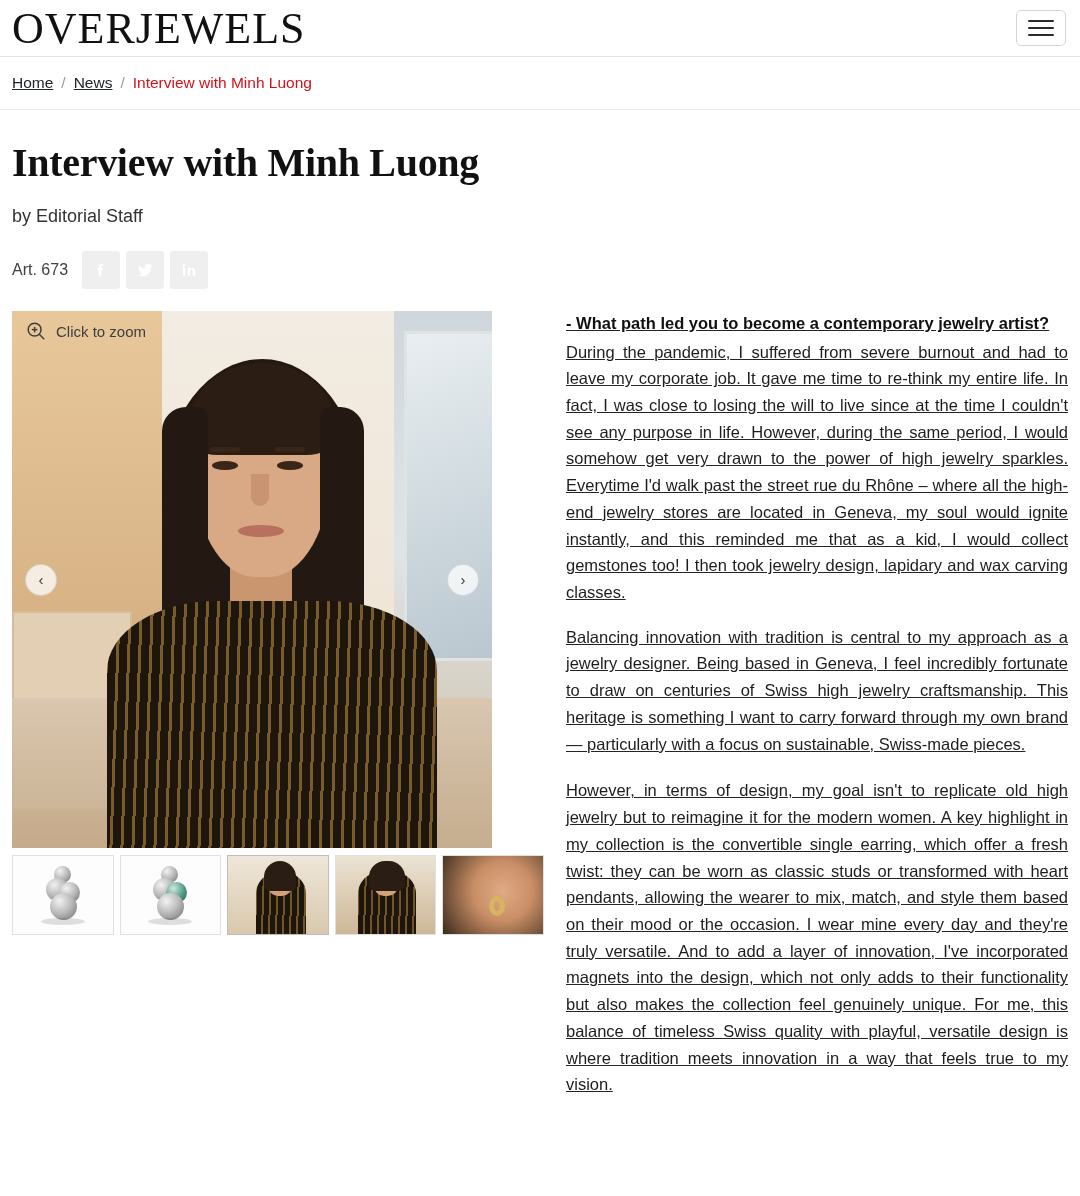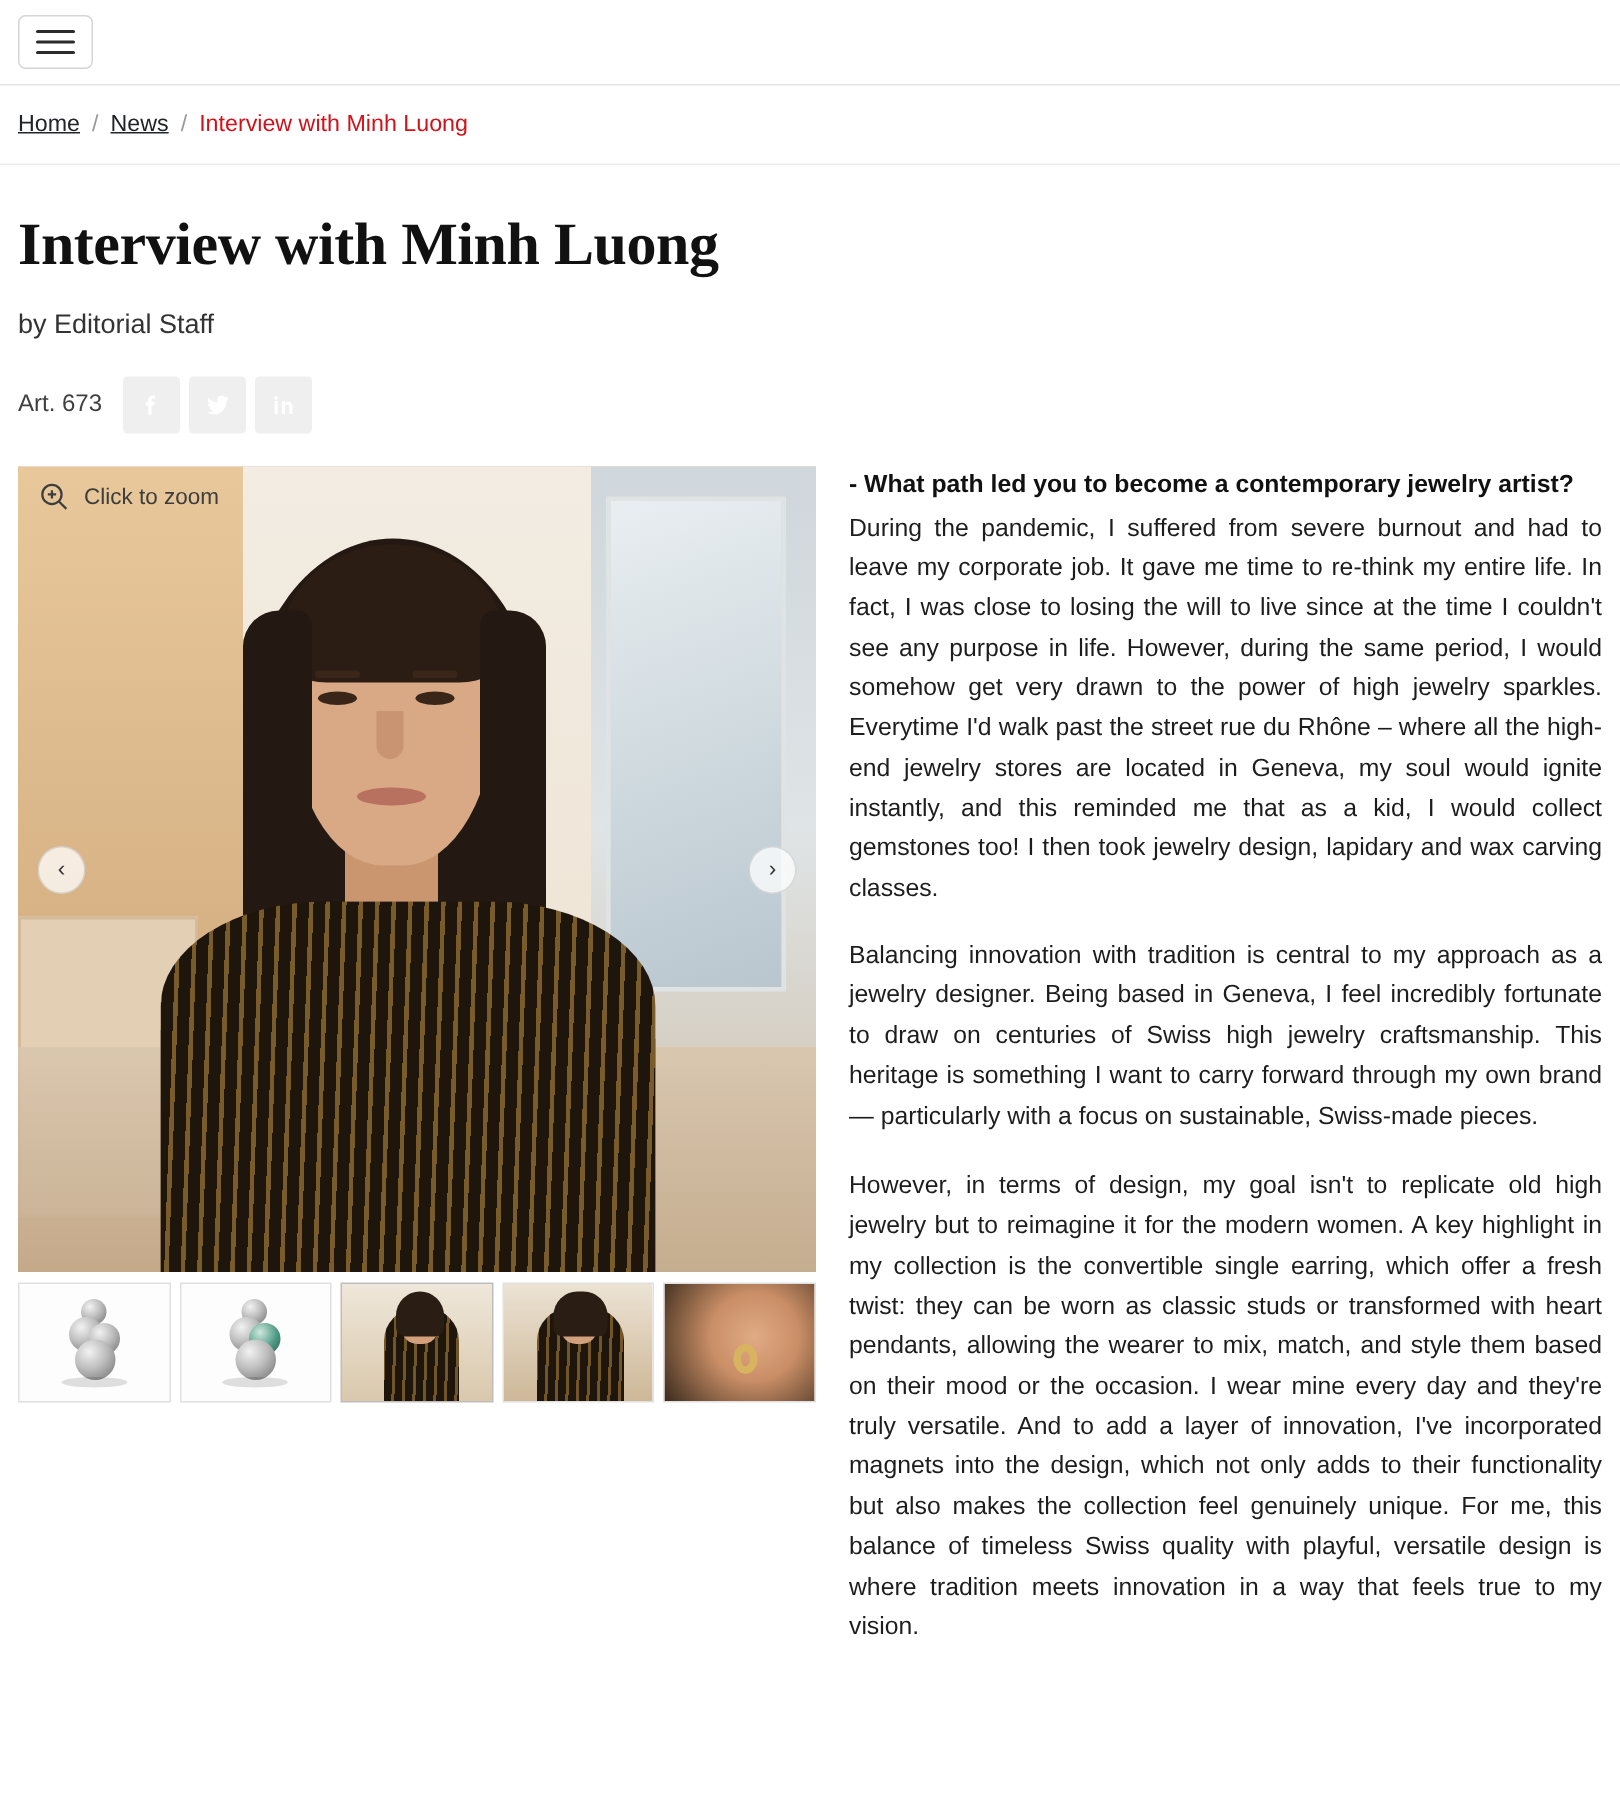--- a/index.html
+++ b/index.html
@@ -107,26 +107,26 @@
 
   
   .main-grid {
     display: flex;
     gap: 22px;
     margin-top: 22px;
     padding: 0 12px;
     align-items: flex-start;
   }
   .gallery-col { width: 532px; flex: 0 0 532px; }
-  .text-col { flex: 1 1 auto; }
+  .text-col { flex: 1 1 auto; text-decoration: underline; }
 
   
   .main-photo {
     position: relative;
-    width: 532px;
+    width: 480px;
     height: 537px;
     overflow: hidden;
     background: #cdbfae;
   }
   .photo-art { position: absolute; inset: 0; }
   
   .bg-left {
     position: absolute; left: 0; top: 0; width: 150px; height: 100%;
     background: linear-gradient(180deg,#e8c89b 0%, #dcb98c 40%, #c9a074 100%);
   }
@@ -312,20 +312,21 @@
     margin: 0 0 18px 0;
   }
   .a.tight { margin-bottom: 20px; }
   .a.last { margin-bottom: 0; }
   .block + .block { margin-top: 4px; }
 </style>
 </head>
 <body>
 
 <header class="site-header">
+  <div class="brand">OVERJEWELS</div>
   <button class="navbar-toggler">
     <span></span>
     <span></span>
     <span></span>
   </button>
 </header>
 
 <nav class="breadcrumb-bar">
   <a href="#">Home</a>
   <span class="breadcrumb-sep">/</span>

